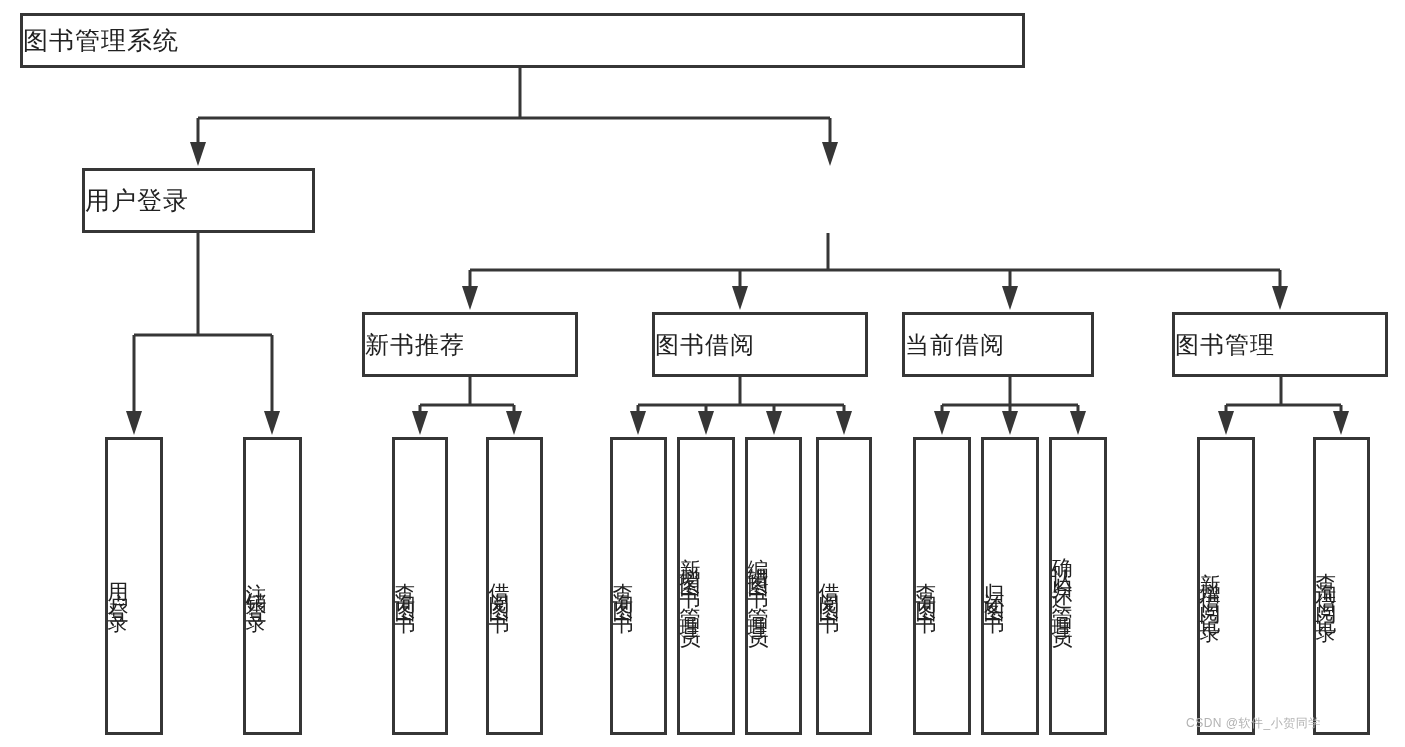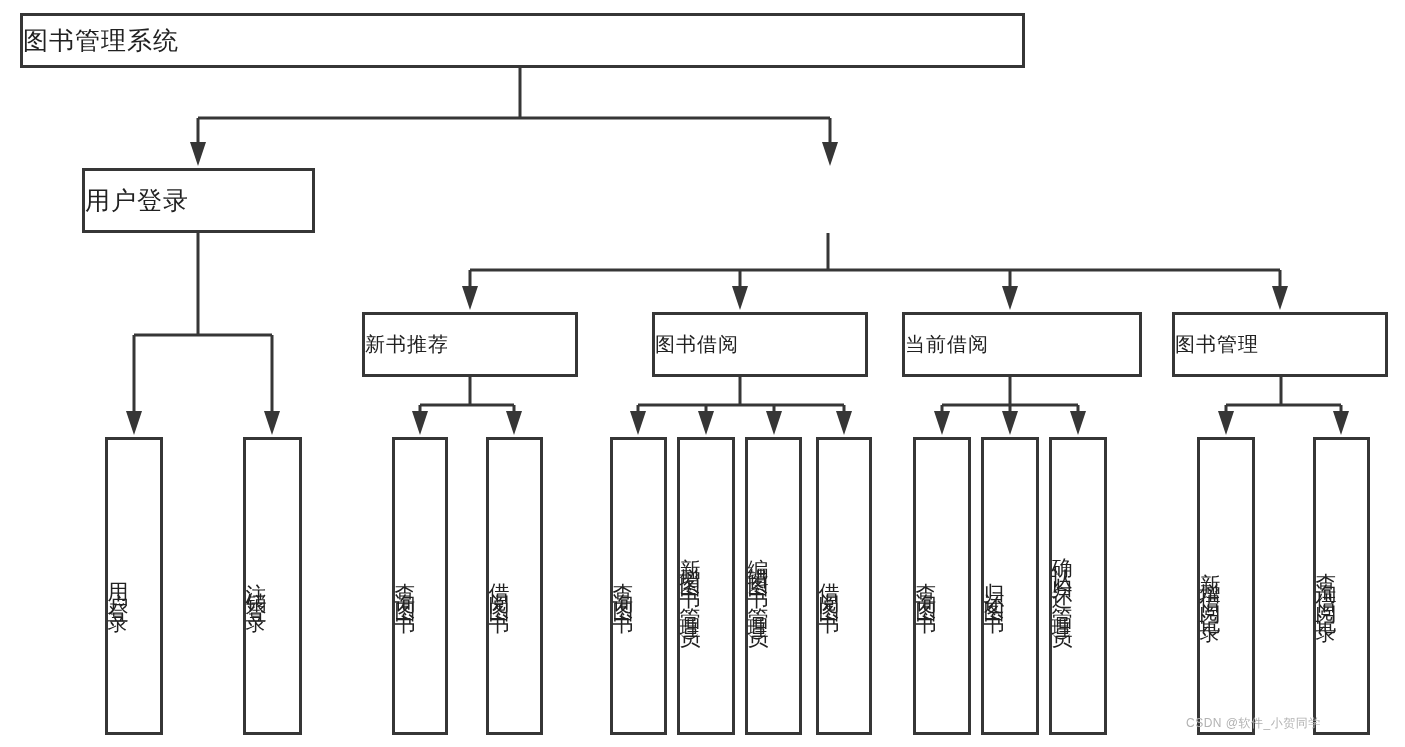--- a/index.html
+++ b/index.html
@@ -8,21 +8,21 @@
     font-family:"Liberation Sans", sans-serif; overflow:hidden;
   }
   .connectors { position:absolute; left:0; top:0; width:1405px; height:747px; }
   .connectors path { stroke:#363636; stroke-width:3; fill:none; }
   .connectors polygon { fill:#363636; }
   .node {
     position:absolute; background:#ffffff; border:3px solid #363636;
     box-sizing:border-box; display:flex; align-items:center; justify-content:flex-start;
   }
   .hlabel { font-size:25px; color:#212121; letter-spacing:1px; white-space:nowrap; }
-  .l3 .hlabel { font-size:20px; }
+  .l3 .hlabel { font-size:24px; }
   .vlabel {
     writing-mode:vertical-rl; text-orientation:mixed;
     font-size:21px; letter-spacing:10px; color:#212121; line-height:1;
   }
   .watermark {
     position:absolute; left:1186px; top:715px; font-size:12px;
     color:#b2b2b2; letter-spacing:0.5px; white-space:nowrap;
   }
 </style>
 </head>
@@ -80,21 +80,21 @@
   <div class="node" style="left:82px;top:168px;width:233px;height:65px">
     <span class="hlabel">用户登录</span>
   </div>
 
   <div class="node l3" style="left:362px;top:312px;width:216px;height:65px">
     <span class="hlabel">新书推荐</span>
   </div>
   <div class="node l3" style="left:652px;top:312px;width:216px;height:65px">
     <span class="hlabel">图书借阅</span>
   </div>
-  <div class="node l3" style="left:902px;top:312px;width:240px;height:65px">
+  <div class="node l3" style="left:902px;top:312px;width:192px;height:65px">
     <span class="hlabel">当前借阅</span>
   </div>
   <div class="node l3" style="left:1172px;top:312px;width:216px;height:65px">
     <span class="hlabel">图书管理</span>
   </div>
 
   <div class="node" style="left:105px;top:437px;width:58px;height:298px">
     <span class="vlabel">用户登录</span>
   </div>
   <div class="node" style="left:243px;top:437px;width:59px;height:298px">

